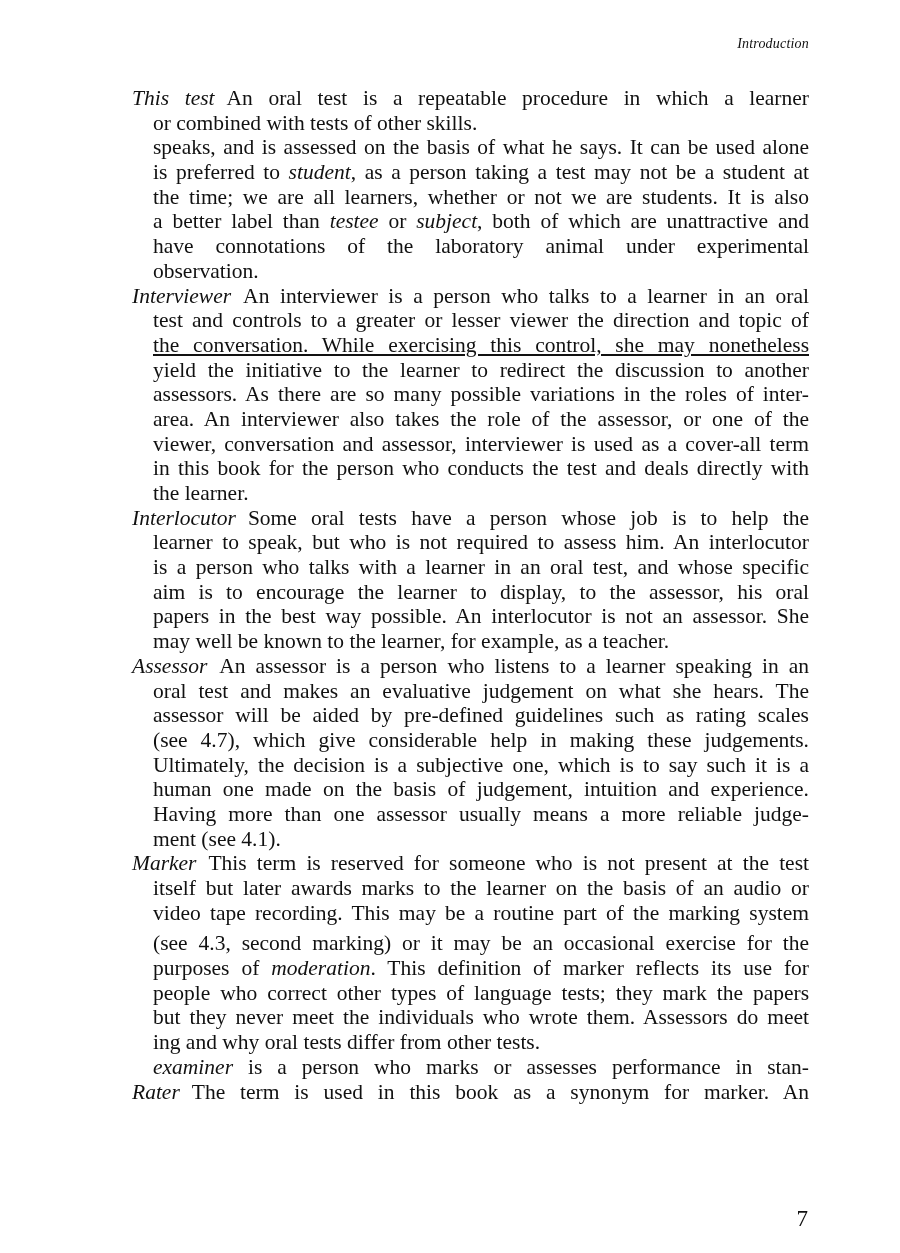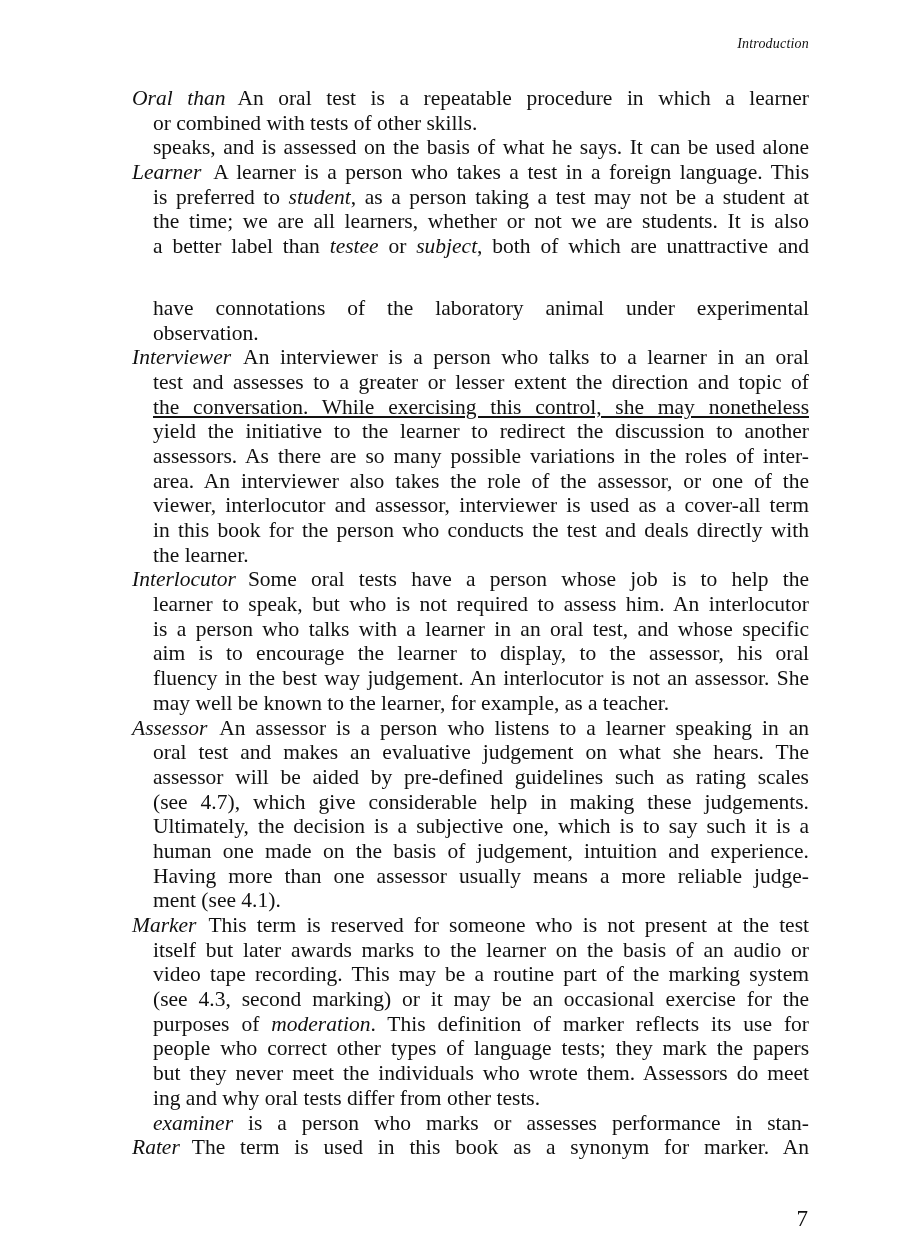--- a/index.html
+++ b/index.html
@@ -15,66 +15,65 @@
   .term { font-style: italic; margin-right: 12px; }
   em { font-style: italic; }
   .folio { position: absolute; right: 92px; top: 1206px; font-size: 23px; }
 </style>
 </head>
 <body>
 
 <div class="running-head">Introduction</div>
 <div class="body" id="glossary">
     <div>
-      <span class="line" style="display: block; width: 677px; box-sizing: border-box;"><span class="term">Oral than</span>An oral test is a repeatable procedure in which a learner</span>
+      <span class="line" style="display: block; width: 677px; box-sizing: border-box;"><span class="term">This test</span>An oral test is a repeatable procedure in which a learner</span>
       <span class="line indent last" style="display: block; width: 677px; box-sizing: border-box;">or combined with tests of other skills.</span>
       <span class="line indent" style="display: block; width: 677px; box-sizing: border-box;">speaks, and is assessed on the basis of what he says. It can be used alone</span>
     </div>
     <div>
-      <span class="line" style="display: block; width: 677px; box-sizing: border-box;"><span class="term">Learner</span>A learner is a person who takes a test in a foreign language. This</span>
       <span class="line indent" style="display: block; width: 677px; box-sizing: border-box;">is preferred to <em>student</em>, as a person taking a test may not be a student at</span>
       <span class="line indent" style="display: block; width: 677px; box-sizing: border-box;">the time; we are all learners, whether or not we are students. It is also</span>
       <span class="line indent" style="display: block; width: 677px; box-sizing: border-box;">a better label than <em>testee</em> or <em>subject</em>, both of which are unattractive and</span>
-      <span class="line indent" style="display: block; width: 677px; box-sizing: border-box; margin-top: 37px;">have connotations of the laboratory animal under experimental</span>
+      <span class="line indent" style="display: block; width: 677px; box-sizing: border-box;">have connotations of the laboratory animal under experimental</span>
       <span class="line indent last" style="display: block; width: 677px; box-sizing: border-box;">observation.</span>
     </div>
     <div>
       <span class="line" style="display: block; width: 677px; box-sizing: border-box;"><span class="term">Interviewer</span>An interviewer is a person who talks to a learner in an oral</span>
-      <span class="line indent" style="display: block; width: 677px; box-sizing: border-box;">test and assesses to a greater or lesser extent the direction and topic of</span>
+      <span class="line indent" style="display: block; width: 677px; box-sizing: border-box;">test and controls to a greater or lesser viewer the direction and topic of</span>
       <span class="line indent" style="display: block; width: 677px; box-sizing: border-box; text-decoration: underline;">the conversation. While exercising this control, she may nonetheless</span>
       <span class="line indent" style="display: block; width: 677px; box-sizing: border-box;">yield the initiative to the learner to redirect the discussion to another</span>
       <span class="line indent" style="display: block; width: 677px; box-sizing: border-box;">assessors. As there are so many possible variations in the roles of inter-</span>
       <span class="line indent" style="display: block; width: 677px; box-sizing: border-box;">area. An interviewer also takes the role of the assessor, or one of the</span>
-      <span class="line indent" style="display: block; width: 677px; box-sizing: border-box;">viewer, interlocutor and assessor, interviewer is used as a cover-all term</span>
+      <span class="line indent" style="display: block; width: 677px; box-sizing: border-box;">viewer, conversation and assessor, interviewer is used as a cover-all term</span>
       <span class="line indent" style="display: block; width: 677px; box-sizing: border-box;">in this book for the person who conducts the test and deals directly with</span>
       <span class="line indent last" style="display: block; width: 677px; box-sizing: border-box;">the learner.</span>
     </div>
     <div>
       <span class="line" style="display: block; width: 677px; box-sizing: border-box;"><span class="term">Interlocutor</span>Some oral tests have a person whose job is to help the</span>
       <span class="line indent" style="display: block; width: 677px; box-sizing: border-box;">learner to speak, but who is not required to assess him. An interlocutor</span>
       <span class="line indent" style="display: block; width: 677px; box-sizing: border-box;">is a person who talks with a learner in an oral test, and whose specific</span>
       <span class="line indent" style="display: block; width: 677px; box-sizing: border-box;">aim is to encourage the learner to display, to the assessor, his oral</span>
-      <span class="line indent" style="display: block; width: 677px; box-sizing: border-box;">fluency in the best way judgement. An interlocutor is not an assessor. She</span>
+      <span class="line indent" style="display: block; width: 677px; box-sizing: border-box;">papers in the best way possible. An interlocutor is not an assessor. She</span>
       <span class="line indent last" style="display: block; width: 677px; box-sizing: border-box;">may well be known to the learner, for example, as a teacher.</span>
     </div>
     <div>
       <span class="line" style="display: block; width: 677px; box-sizing: border-box;"><span class="term">Assessor</span>An assessor is a person who listens to a learner speaking in an</span>
       <span class="line indent" style="display: block; width: 677px; box-sizing: border-box;">oral test and makes an evaluative judgement on what she hears. The</span>
       <span class="line indent" style="display: block; width: 677px; box-sizing: border-box;">assessor will be aided by pre-defined guidelines such as rating scales</span>
       <span class="line indent" style="display: block; width: 677px; box-sizing: border-box;">(see 4.7), which give considerable help in making these judgements.</span>
       <span class="line indent" style="display: block; width: 677px; box-sizing: border-box;">Ultimately, the decision is a subjective one, which is to say such it is a</span>
       <span class="line indent" style="display: block; width: 677px; box-sizing: border-box;">human one made on the basis of judgement, intuition and experience.</span>
       <span class="line indent" style="display: block; width: 677px; box-sizing: border-box;">Having more than one assessor usually means a more reliable judge-</span>
       <span class="line indent last" style="display: block; width: 677px; box-sizing: border-box;">ment (see 4.1).</span>
     </div>
     <div>
       <span class="line" style="display: block; width: 677px; box-sizing: border-box;"><span class="term">Marker</span>This term is reserved for someone who is not present at the test</span>
       <span class="line indent" style="display: block; width: 677px; box-sizing: border-box;">itself but later awards marks to the learner on the basis of an audio or</span>
       <span class="line indent" style="display: block; width: 677px; box-sizing: border-box;">video tape recording. This may be a routine part of the marking system</span>
-      <span class="line indent" style="display: block; width: 677px; box-sizing: border-box;">(see 4.3, second marking) or it may be an occasional exercise for the</span>
+      <span class="line indent" style="display: block; width: 677px; box-sizing: border-box; margin-top: 6px;">(see 4.3, second marking) or it may be an occasional exercise for the</span>
       <span class="line indent" style="display: block; width: 677px; box-sizing: border-box;">purposes of <em>moderation</em>. This definition of marker reflects its use for</span>
       <span class="line indent" style="display: block; width: 677px; box-sizing: border-box;">people who correct other types of language tests; they mark the papers</span>
       <span class="line indent" style="display: block; width: 677px; box-sizing: border-box;">but they never meet the individuals who wrote them. Assessors do meet</span>
       <span class="line indent last" style="display: block; width: 677px; box-sizing: border-box;">ing and why oral tests differ from other tests.</span>
     </div>
     <div>
       <span class="line indent" style="display: block; width: 677px; box-sizing: border-box;"><em>examiner</em> is a person who marks or assesses performance in stan-</span>
       <span class="line" style="display: block; width: 677px; box-sizing: border-box;"><span class="term">Rater</span>The term is used in this book as a synonym for marker. An</span>
     </div>
   </div>

